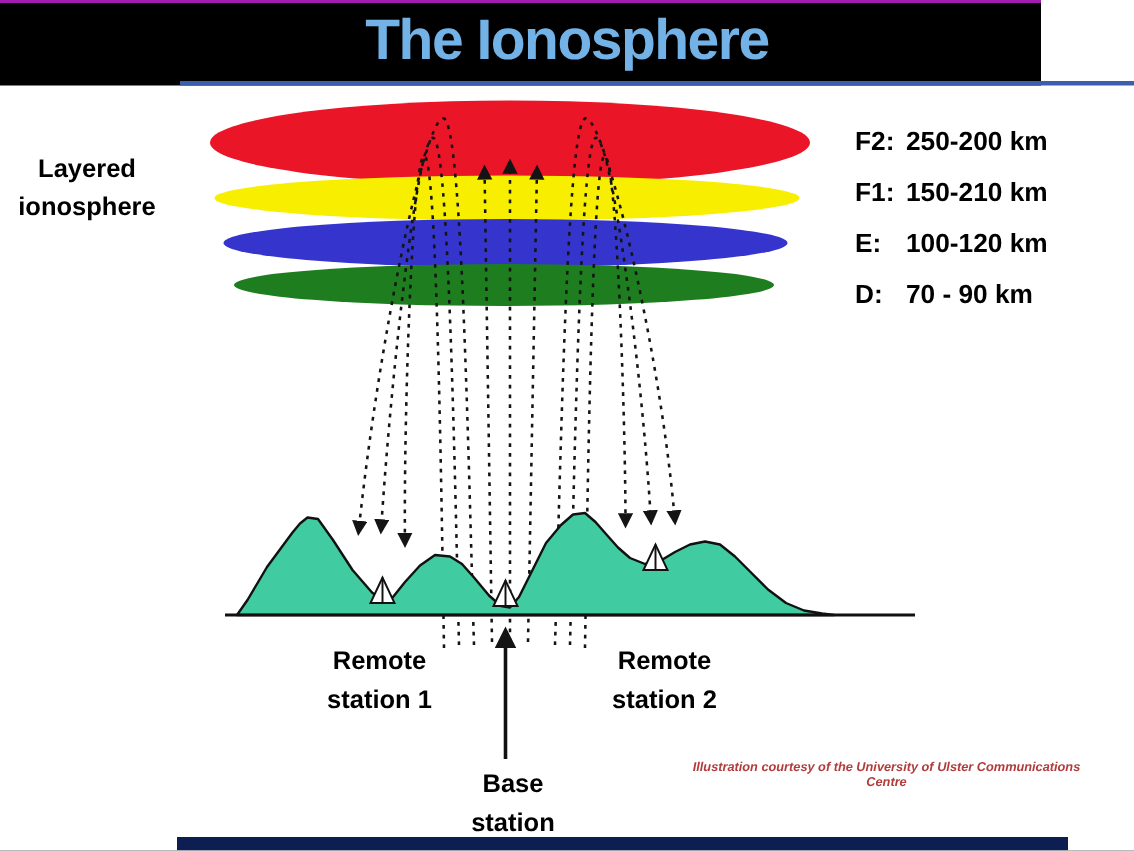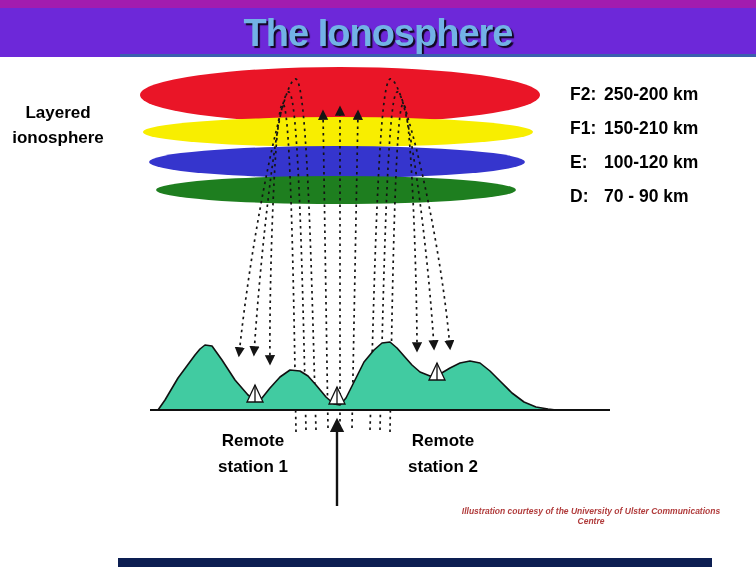--- a/index.html
+++ b/index.html
@@ -2,22 +2,22 @@
 <html><head>
 <meta charset="utf-8">
 <style>
   html,body{margin:0;padding:0;background:#888;}
   .slide{
     position:relative;width:756px;height:567px;background:#ffffff;
     overflow:hidden;font-family:"Liberation Sans",sans-serif;
   }
   
   .header{
-    position:absolute;left:0;top:0;width:756px;height:57px;
-    background:#6d28d9;border-top:8px solid #a21caf;box-sizing:border-box;
+    position:absolute;left:0;top:0;width:694px;height:57px;
+    background:#000000;border-top:2px solid #a21caf;box-sizing:border-box;
   }
   .header-accent{
     position:absolute;left:120px;top:54px;width:636px;height:3px;background:#3a5fae;
   }
   .title{
     position:absolute;left:0;top:4px;width:756px;text-align:center;
     font-size:38px;font-weight:bold;letter-spacing:-1px;color:#72b2e6;
     text-shadow:2px 2px 1px rgba(0,0,0,0.85);margin:0;
   }
   
@@ -133,18 +133,22 @@
   </div>
 
   <div class="txt station remote1">
     <div>Remote</div>
     <div>station 1</div>
   </div>
   <div class="txt station remote2">
     <div>Remote</div>
     <div>station 2</div>
   </div>
+  <div class="txt station base">
+    <div>Base</div>
+    <div>station</div>
+  </div>
 
   <div class="caption">Illustration courtesy of the University of Ulster Communications Centre</div>
 
   <div class="bottom-bar"></div>
 
 </div>
 
 </body></html>

